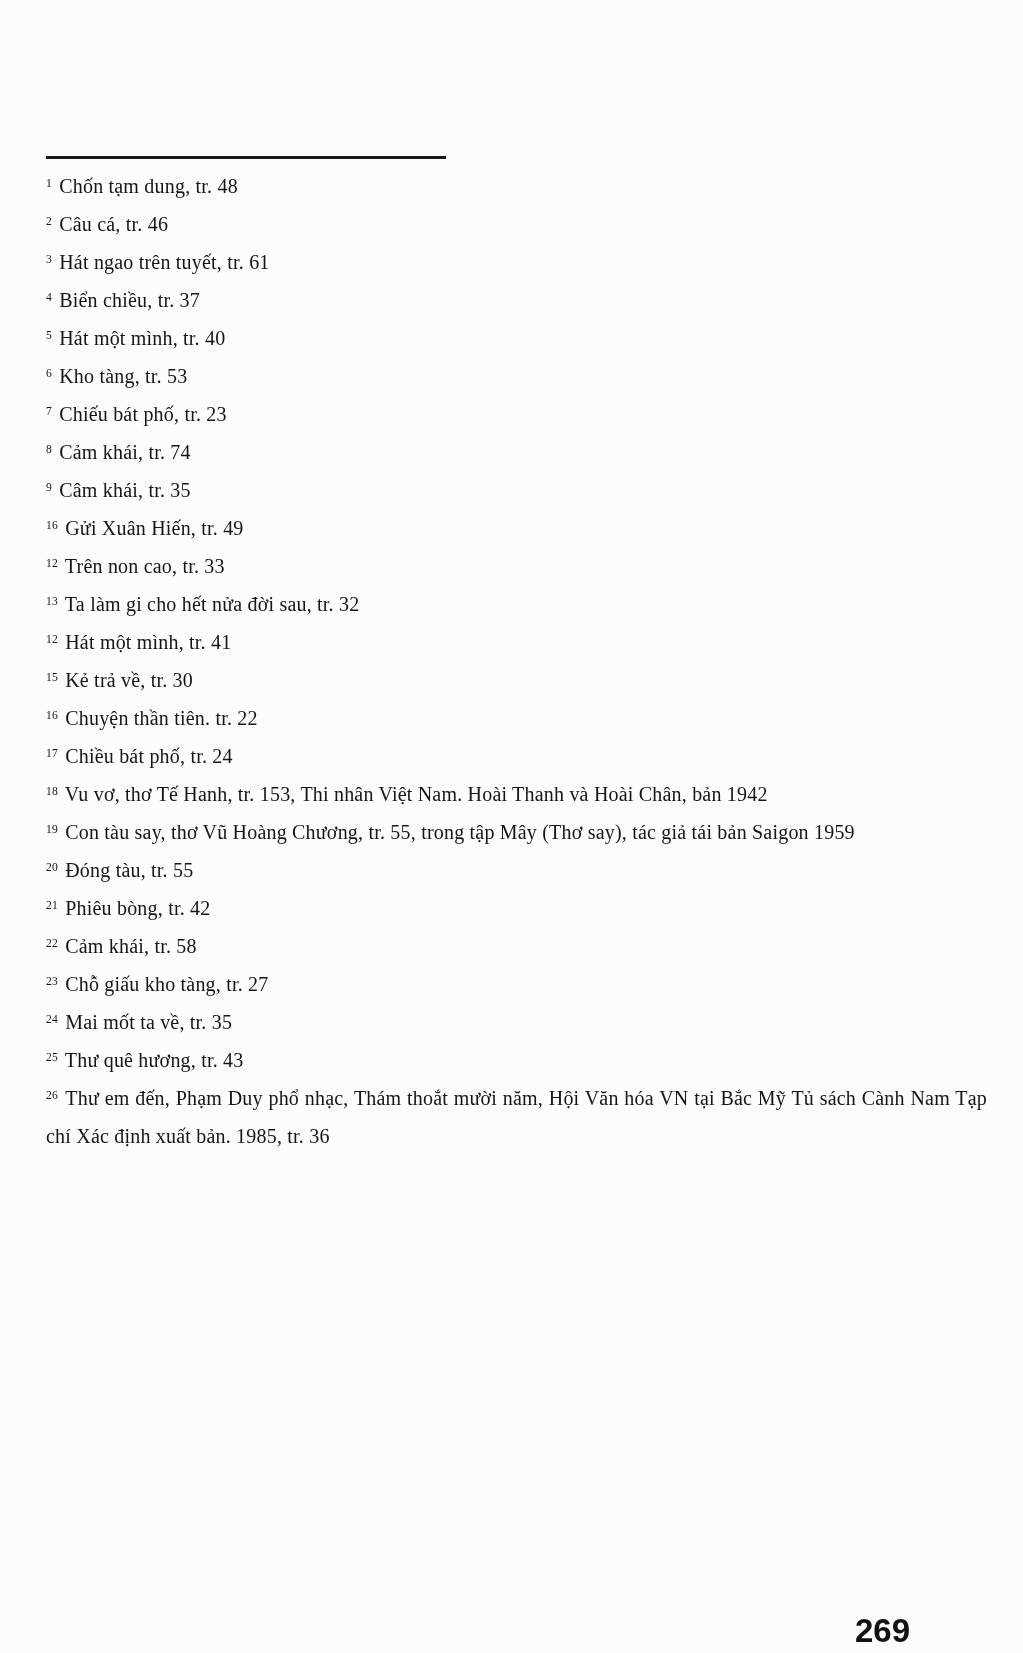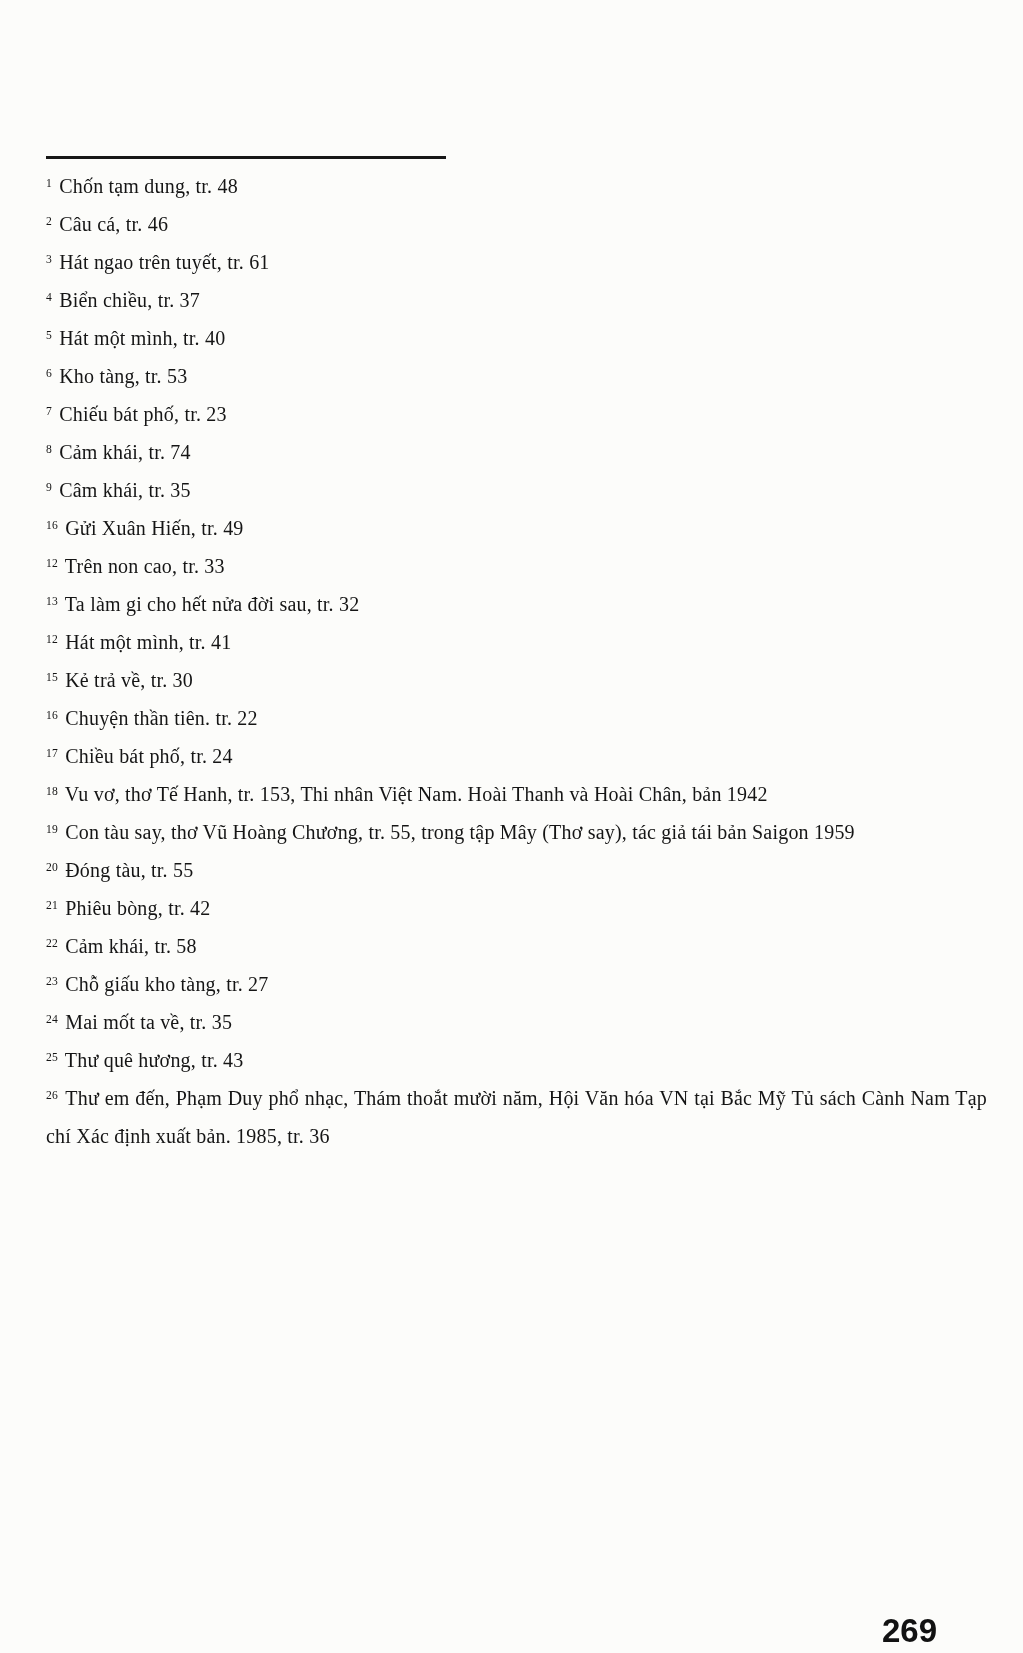--- a/index.html
+++ b/index.html
@@ -48,21 +48,20 @@
     padding-right: 2px;
   }
   .page-number {
     position: absolute;
     left: 855px;
     top: 1612px;
     font-family: "Liberation Sans", "DejaVu Sans", sans-serif;
     font-size: 33px;
     font-weight: 600;
     color: #121212;
-    margin-left: 27px;
   }
 </style>
 </head>
 <body>
 
 <div class="page">
   <div class="footnote-rule"></div>
   <div class="footnotes">
       <div class="footnote"><sup>1</sup><span> Chốn tạm dung, tr. 48</span></div>
       <div class="footnote"><sup>2</sup><span> Câu cá, tr. 46</span></div>

